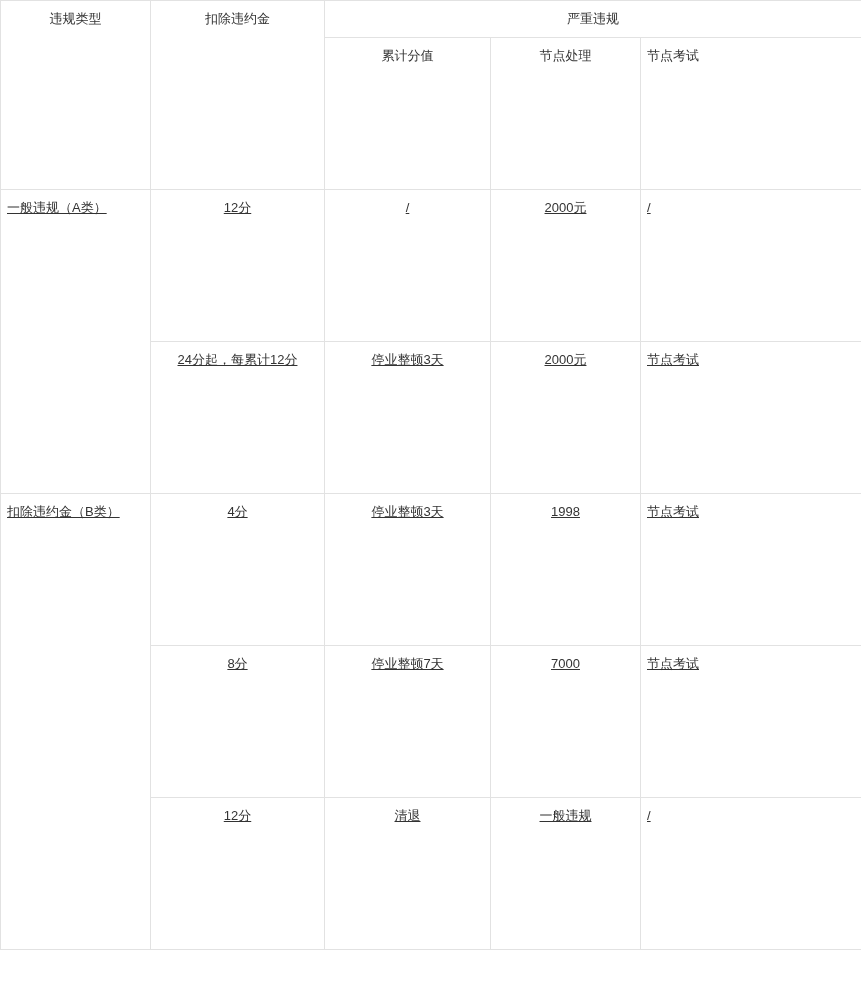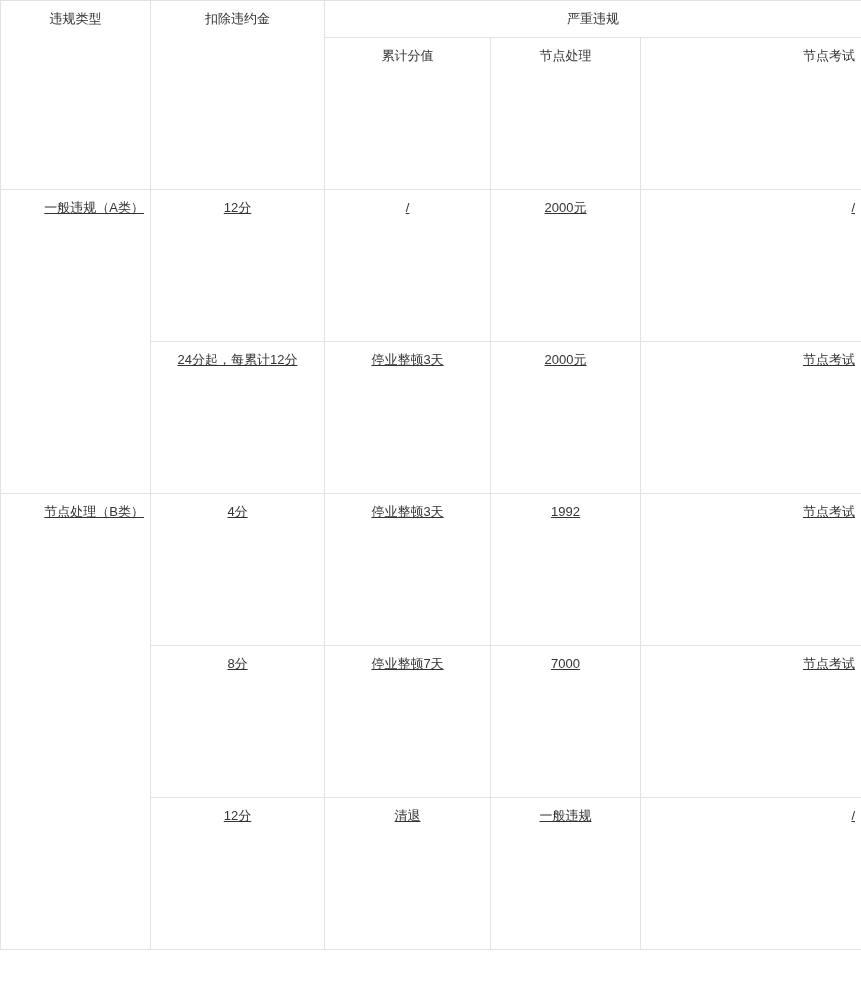--- a/index.html
+++ b/index.html
@@ -38,21 +38,21 @@
     background: #ffffff;
   }
   
   col.c0 { width: 150px; }
   col.c1 { width: 174px; }
   col.c2 { width: 166px; }
   col.c3 { width: 150px; }
   col.c4 { width: 221px; }
 
   .ctr { text-align: center; }
-  .lft { text-align: right; }
+  .lft { text-align: left; }
   .bold { font-weight: bold; }
   .hdr-top { height: 135px; }
   .sub-hdr { height: 135px; }
   .row-tall { height: 135px; text-decoration: underline; }
   .nowrap { white-space: nowrap; }
 </style>
 </head>
 <body>
 
 <div class="sheet">
@@ -84,24 +84,24 @@
         <td class="lft row-tall">/</td>
       </tr>
       <tr>
         <td class="ctr row-tall nowrap">24分起，每累计12分</td>
         <td class="ctr row-tall">停业整顿3天</td>
         <td class="ctr row-tall">2000元</td>
         <td class="lft row-tall bold">节点考试</td>
       </tr>
 
       <tr>
-        <td class="lft row-tall" rowspan="3">节点处理（B类）</td>
+        <td class="lft row-tall" rowspan="3">扣除违约金（B类）</td>
         <td class="ctr row-tall">4分</td>
         <td class="ctr row-tall">停业整顿3天</td>
-        <td class="ctr row-tall">1992</td>
+        <td class="ctr row-tall">1998</td>
         <td class="lft row-tall bold">节点考试</td>
       </tr>
       <tr>
         <td class="ctr row-tall">8分</td>
         <td class="ctr row-tall">停业整顿7天</td>
         <td class="ctr row-tall">7000</td>
         <td class="lft row-tall bold">节点考试</td>
       </tr>
       <tr>
         <td class="ctr row-tall">12分</td>

